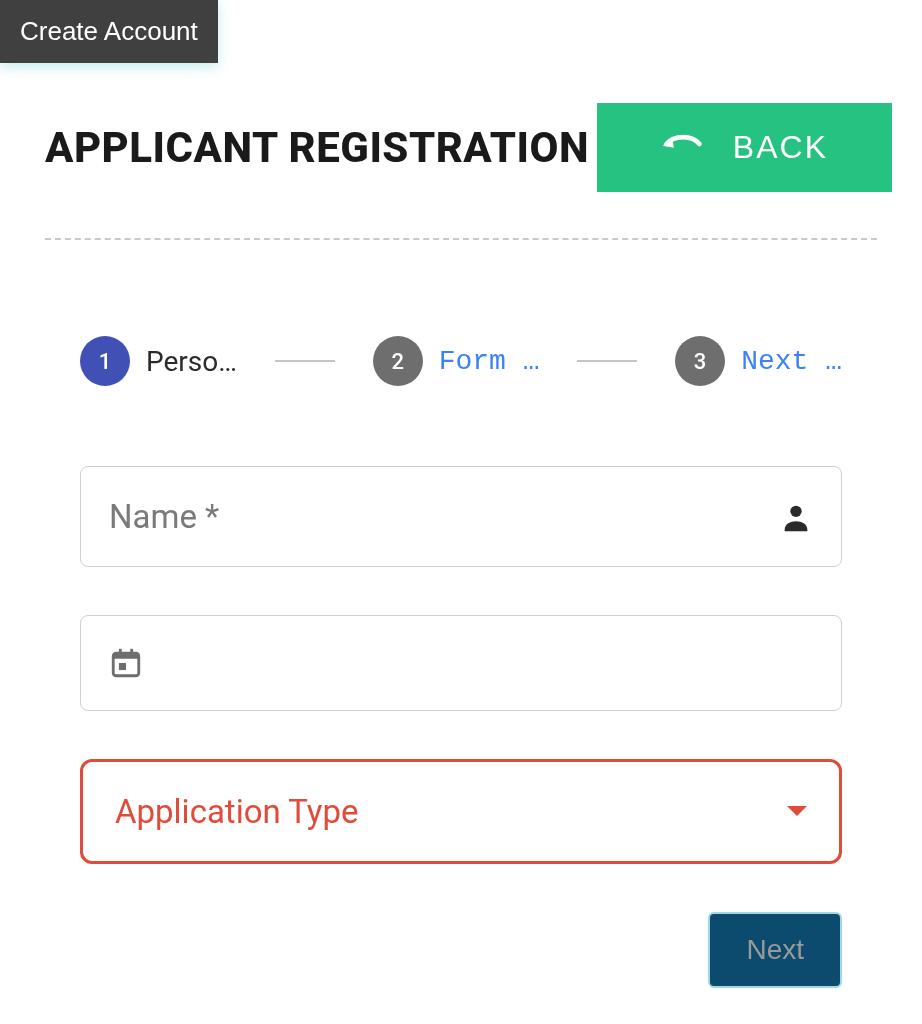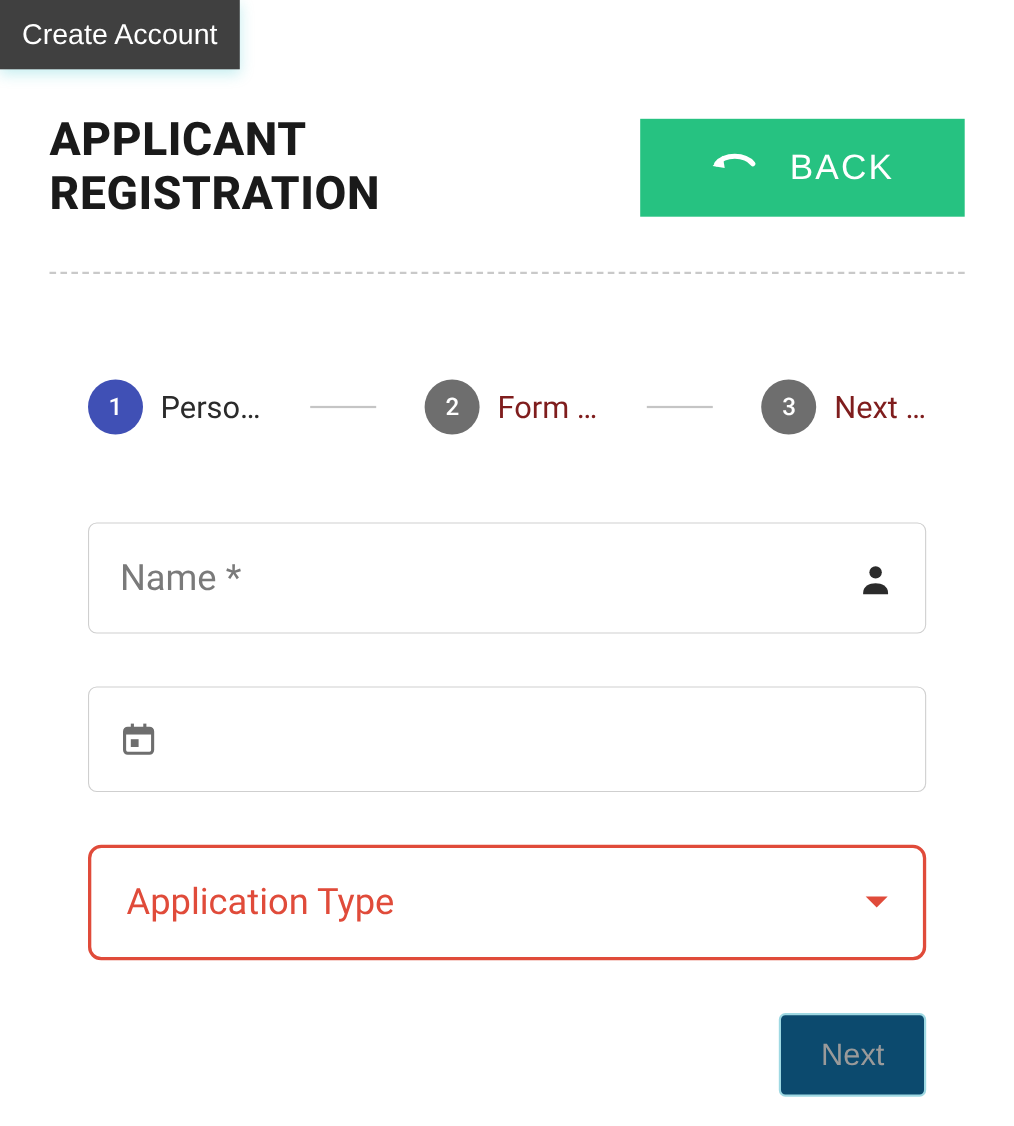--- a/index.html
+++ b/index.html
@@ -18,21 +18,21 @@
     padding: 16px 20px;
     border: none;
     display: inline-block;
     cursor: pointer;
     box-shadow: 0 4px 12px rgba(22,186,197,0.25);
   }
   .header-row {
     display: flex;
     align-items: center;
     justify-content: space-between;
-    margin: 40px 45px 0 45px;
+    margin: 40px 30px 0 45px;
   }
   .page-title {
     font-size: 42px;
     font-weight: 800;
     color: #1a1a1a;
     letter-spacing: 0.5px;
   }
   .back-btn {
     background: #26c281;
     color: #fff;
@@ -83,21 +83,21 @@
   .step-active .step-circle { background: #4050b5; }
   .step-inactive .step-circle { background: #6e6e6e; }
   .step-label {
     font-size: 28px;
     color: #2b2b2b;
     white-space: nowrap;
     overflow: hidden;
     text-overflow: ellipsis;
     max-width: 120px;
   }
-  .step-inactive .step-label { color: #7f1d1d; }
+  .step-inactive .step-label { color: #3b82f6; font-family: Liberation Mono, monospace; }
   .step-line {
     flex: 0 0 60px;
     height: 2px;
     background: #c5c5c5;
     margin: 0 10px;
   }
   .field {
     border: 1px solid #cfcfcf;
     border-radius: 8px;
     padding: 30px 28px;

